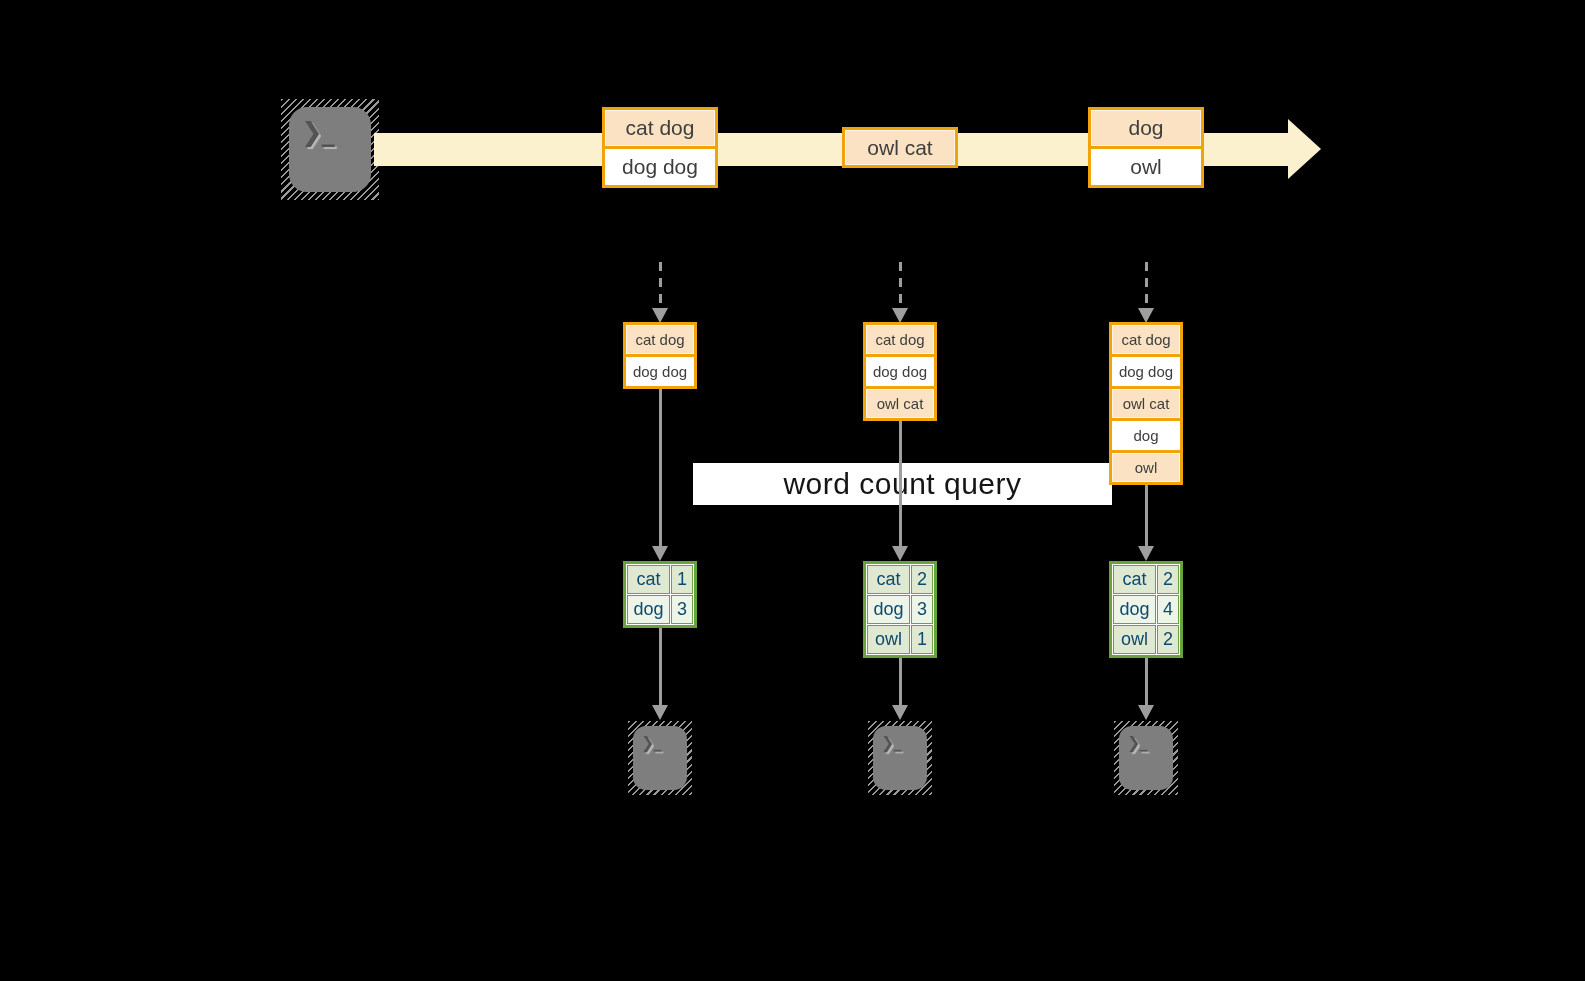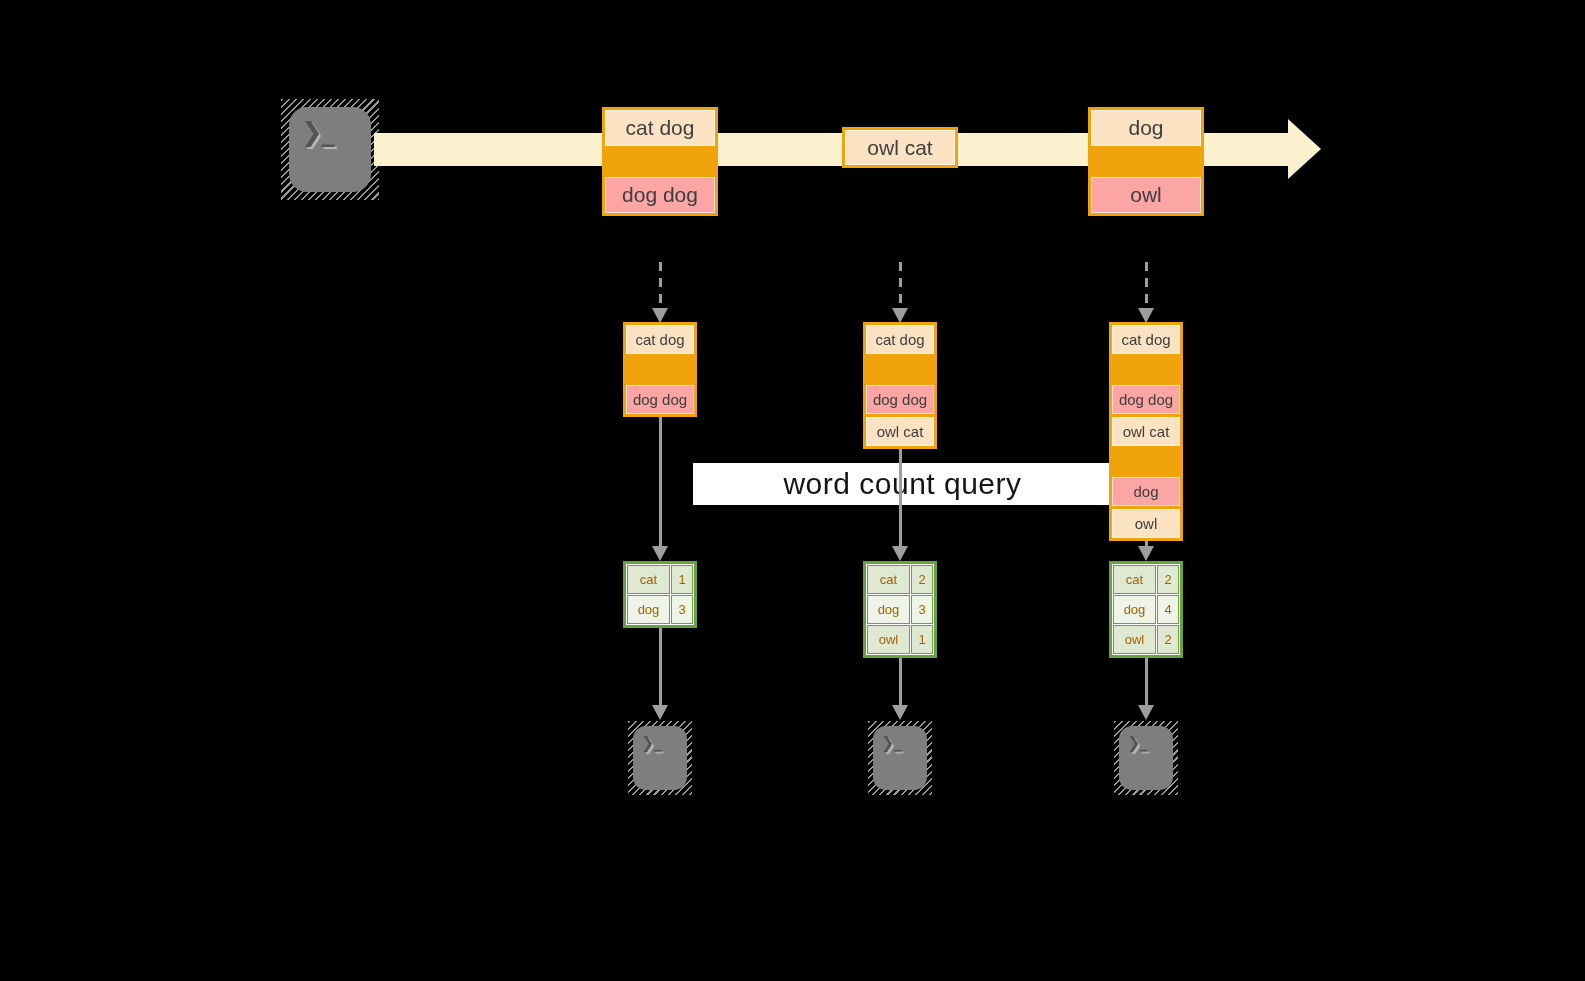--- a/index.html
+++ b/index.html
@@ -23,38 +23,38 @@
     border-bottom:30px solid rgba(0,0,0,0);border-left:33px solid #fcf1cf;}
 
   
   .ebox{position:absolute;border:3px solid #f0a30a;box-sizing:border-box;background:#f0a30a;z-index:7;}
   .erow{height:36px;display:flex;align-items:center;justify-content:center;
     font-size:21px;color:#3e3e3e;box-shadow:inset 0 0 0 1px rgba(255,255,255,.65);}
   .erow + .erow{border-top:3px solid #f0a30a;}
   .ebox.single .erow{height:35px;}
   .stack .erow{height:29px;font-size:15px;}
   .dark{background:#fae2c3;}
-  .light{background:#fca5a5;margin-top:28px;}
+  .light{background:#ffffff;}
 
   
   .vline{position:absolute;width:3px;background:#9e9e9e;z-index:6;}
   .vline.dashed{background:repeating-linear-gradient(180deg,#9e9e9e 0 9px,rgba(0,0,0,0) 9px 16px);}
   .tri{position:absolute;width:0;height:0;border-left:8px solid rgba(0,0,0,0);
     border-right:8px solid rgba(0,0,0,0);border-top:15px solid #9e9e9e;z-index:6;}
 
   
   .banner{position:absolute;left:693px;top:463px;width:419px;height:42px;background:#ffffff;
     display:flex;align-items:center;justify-content:center;z-index:5;}
   .banner span{font-size:30px;color:#151515;letter-spacing:.5px;}
 
   
   .gtable{position:absolute;border:3px solid #69a33d;background:#ffffff;padding:1px;
     display:grid;grid-template-columns:43px 22px;gap:1px;z-index:7;}
   .gcell{height:29px;border:1.5px solid #69a33d;box-sizing:border-box;display:flex;
-    align-items:center;justify-content:center;font-size:13px;color:#a16207;}
+    align-items:center;justify-content:center;font-size:18px;color:#0c4a6e;}
   .gcell.gdark{background:#dfe9d1;}
   .gcell.glight{background:#eef4e7;}
 </style>
 </head>
 <body>
 
 <div class="canvas">
 
   <div class="term" style="left:281px;top:99px;width:98px;height:101px">
     <div class="term-inner" style="left:8px;top:8px;right:8px;bottom:8px;border-radius:18px">

